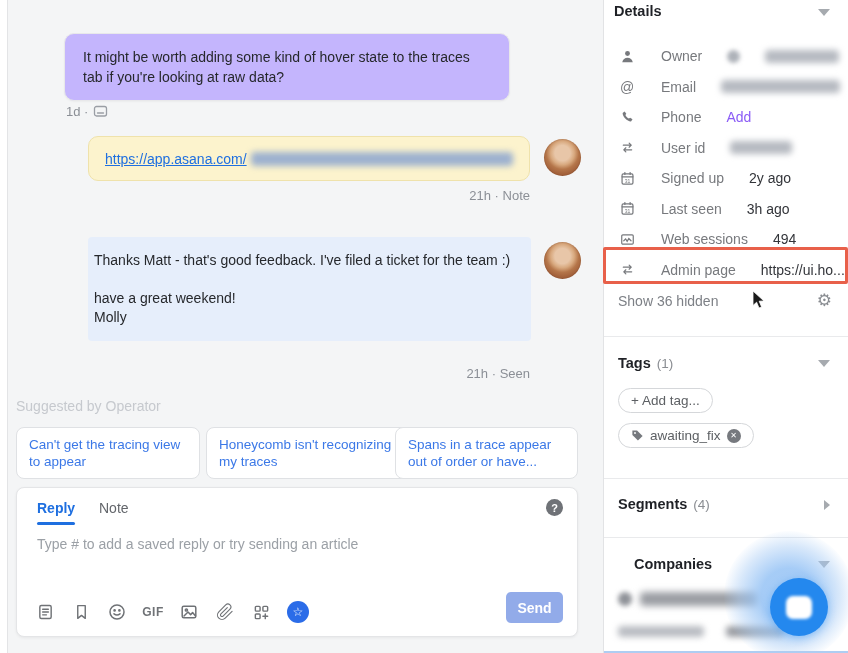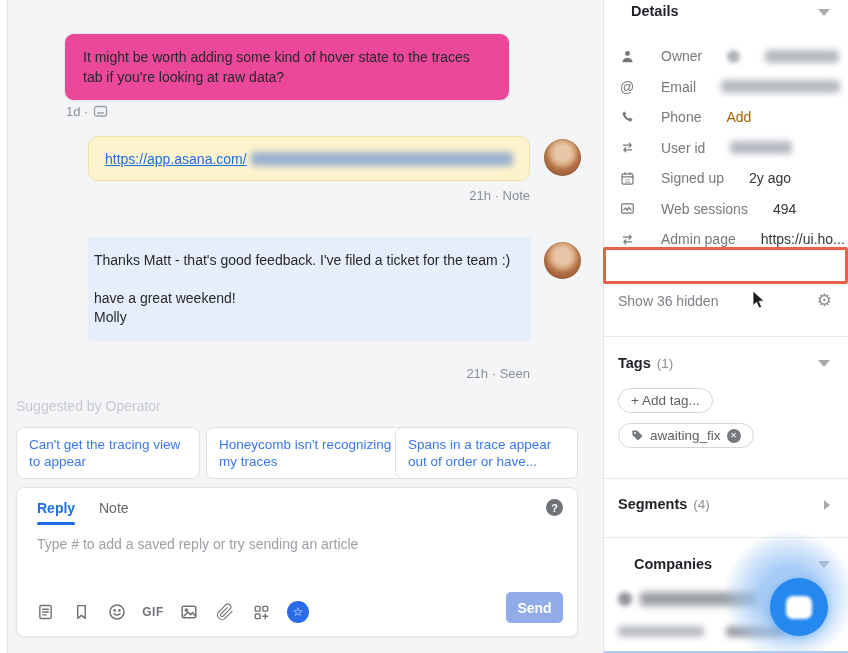--- a/index.html
+++ b/index.html
@@ -4,21 +4,21 @@
 <style>
   * { margin:0; padding:0; box-sizing:border-box; }
   html,body { width:848px; height:653px; }
   body { font-family:"Liberation Sans","DejaVu Sans",sans-serif; position:relative; overflow:hidden; background:#f4f5f6; }
   .stage { position:absolute; inset:0; width:848px; height:653px; }
 
   
   .left-strip { position:absolute; left:0; top:0; width:8px; height:653px; background:#fff; border-right:1px solid #e3e4e6; }
 
   
-  .bubble-admin { position:absolute; left:64px; top:33px; width:446px; background:#ec4899; border:1px solid #e8e8ea; border-radius:10px; padding:13px 18px; font-size:14px; line-height:20px; color:#26282c; box-shadow:0 1px 2px rgba(0,0,0,.04); }
+  .bubble-admin { position:absolute; left:64px; top:33px; width:446px; background:#c4b5fd; border:1px solid #e8e8ea; border-radius:10px; padding:13px 18px; font-size:14px; line-height:20px; color:#26282c; box-shadow:0 1px 2px rgba(0,0,0,.04); }
   .meta-line { position:absolute; left:66px; top:104px; display:flex; align-items:center; gap:5px; color:#8b8f96; font-size:13px; }
   .note-bubble { position:absolute; left:88px; top:136px; width:442px; height:45px; background:#fcf3cd; border:1px solid #efe2ab; border-radius:10px; padding:12px 16px; display:flex; align-items:center; gap:2px; }
   .note-link { font-size:14px; color:#1e6fe0; text-decoration:underline; white-space:nowrap; }
   .blur-bar { border-radius:4px; filter:blur(3px); }
   .note-blur { width:266px; height:14px; background:#9db1cf; margin-left:2px; }
   .avatar { position:absolute; width:37px; height:37px; border-radius:50%; background:
       radial-gradient(circle at 50% 38%, #e8c6a8 0 26%, #d8a97f 40%, #b5764a 55%, #a2603a 72%, #8d4f30 100%); box-shadow:inset 0 0 0 1px rgba(0,0,0,.06); }
   .avatar-1 { left:544px; top:139px; }
   .avatar-2 { left:544px; top:242px; }
   .meta-right { position:absolute; left:88px; width:442px; text-align:right; color:#8b8f96; font-size:13px; }
@@ -44,31 +44,31 @@
   .tb-icon { width:20px; height:20px; display:flex; align-items:center; justify-content:center; cursor:pointer; color:#6f7276; }
   .tb-icon svg { stroke:#6f7276; fill:none; stroke-width:1.5; stroke-linecap:round; stroke-linejoin:round; }
   .gif-label { font-size:12px; font-weight:bold; color:#6f7276; letter-spacing:.5px;text-align:center; }
   .star-btn { width:22px; height:22px; border-radius:50%; background:#2b6ce8; color:#fff; display:flex; align-items:center; justify-content:center; font-size:12px; cursor:pointer; }
   .send-btn { position:absolute; right:14px; bottom:13px; width:57px; height:31px; background:#92abe9; border:none; border-radius:5px; color:#fff; font-size:14px; font-weight:bold; font-family:inherit; cursor:pointer; }
 
   
   .details-panel { position:absolute; left:603px; top:0; width:245px; height:653px; background:#fff; border-left:1px solid #e2e3e5; }
   .section-title { font-weight:bold; font-size:14.5px; color:#1f2126; }
   .section-count { font-size:13.5px; color:#8a8d92; margin-left:6px; }
-  .panel-head { position:absolute; left:27px; top:3px; display:flex; }
+  .panel-head { position:absolute; left:10px; top:3px; display:flex; }
   .chev-down { width:0; height:0; border-left:6px solid transparent; border-right:6px solid transparent; border-top:7px solid #a6aaaf; cursor:pointer; }
   .chev-right { width:0; height:0; border-top:5px solid transparent; border-bottom:5px solid transparent; border-left:6px solid #a6aaaf; cursor:pointer; }
   .chev-abs { position:absolute; right:18px; }
   .d-rows { position:absolute; left:14px; top:41px; right:8px; }
   .d-row { height:30.5px; display:flex; align-items:center; gap:25px; font-size:14px; }
   .d-ic { width:18px; display:flex; justify-content:center; color:#77797d; flex:none; }
   .d-ic svg { stroke:#77797d; fill:none; stroke-width:1.3; stroke-linecap:round; }
   .d-label { color:#77797d; white-space:nowrap; }
   .d-value { color:#33353a; white-space:nowrap; }
-  .d-add { color:#a16207;text-align:center; }
+  .d-add { color:#8b5cf6;text-align:center; }
   .rb { filter:blur(3px); border-radius:4px; background:#b6bac1; }
   .owner-dot { width:13px; height:13px; border-radius:50%; background:#aeb2b9; filter:blur(2px); }
   .highlight-box { position:absolute; left:-1px; right:0; top:247px; height:37px; border:3px solid #e8604a; border-radius:2px; pointer-events:none; z-index:3; }
   .show-hidden { position:absolute; left:14px; top:293px; font-size:14px; color:#7d8086; cursor:pointer; }
   .gear { position:absolute; right:16px; top:292px; font-size:17px; color:#8a8d92; cursor:pointer; line-height:1; }
   .cursor-arrow { position:absolute; left:148px; top:290px; z-index:4; }
   .divider { position:absolute; left:0; right:0; height:1px; background:#e9eaec; }
   .tags-head { position:absolute; left:14px; top:355px; display:flex; align-items:center; }
   .pill { position:absolute; left:14px; display:inline-flex; align-items:center; gap:6px; border:1px solid #d5d7da; border-radius:16px; padding:4px 12px; font-size:13.5px; color:#5d6064; background:#fff; cursor:pointer; }
   .pill-add { top:388px; }
@@ -231,20 +231,33 @@
               <line x1="2.2" y1="6.2" x2="13.8" y2="6.2"></line>
               <line x1="5.2" y1="1.6" x2="5.2" y2="3.6"></line>
               <line x1="10.8" y1="1.6" x2="10.8" y2="3.6"></line>
               <text x="8" y="12.3" font-size="5.4" text-anchor="middle" fill="#77797d" stroke="none" font-family="Liberation Sans, sans-serif">31</text>
             </svg>
         </span>
         <span class="d-label">Signed up</span>
         <span class="d-value">2y ago</span>
       </div>
 
+      <div class="d-row">
+        <span class="d-ic">
+          <svg width="15" height="15" viewBox="0 0 16 16">
+              <rect x="2.2" y="3" width="11.6" height="11" rx="1.4"></rect>
+              <line x1="2.2" y1="6.2" x2="13.8" y2="6.2"></line>
+              <line x1="5.2" y1="1.6" x2="5.2" y2="3.6"></line>
+              <line x1="10.8" y1="1.6" x2="10.8" y2="3.6"></line>
+              <text x="8" y="12.3" font-size="5.4" text-anchor="middle" fill="#77797d" stroke="none" font-family="Liberation Sans, sans-serif">31</text>
+            </svg>
+        </span>
+        <span class="d-label">Last seen</span>
+        <span class="d-value">3h ago</span>
+      </div>
 
       <div class="d-row">
         <span class="d-ic">
           <svg width="15" height="13" viewBox="0 0 16 14">
               <rect x="1.8" y="2" width="12.4" height="10" rx="1.2"></rect>
               <path d="M4 8.4l2-2 1.6 2.6 1.8-3 2.4 2.4"></path>
             </svg>
         </span>
         <span class="d-label">Web sessions</span>
         <span class="d-value">494</span>

